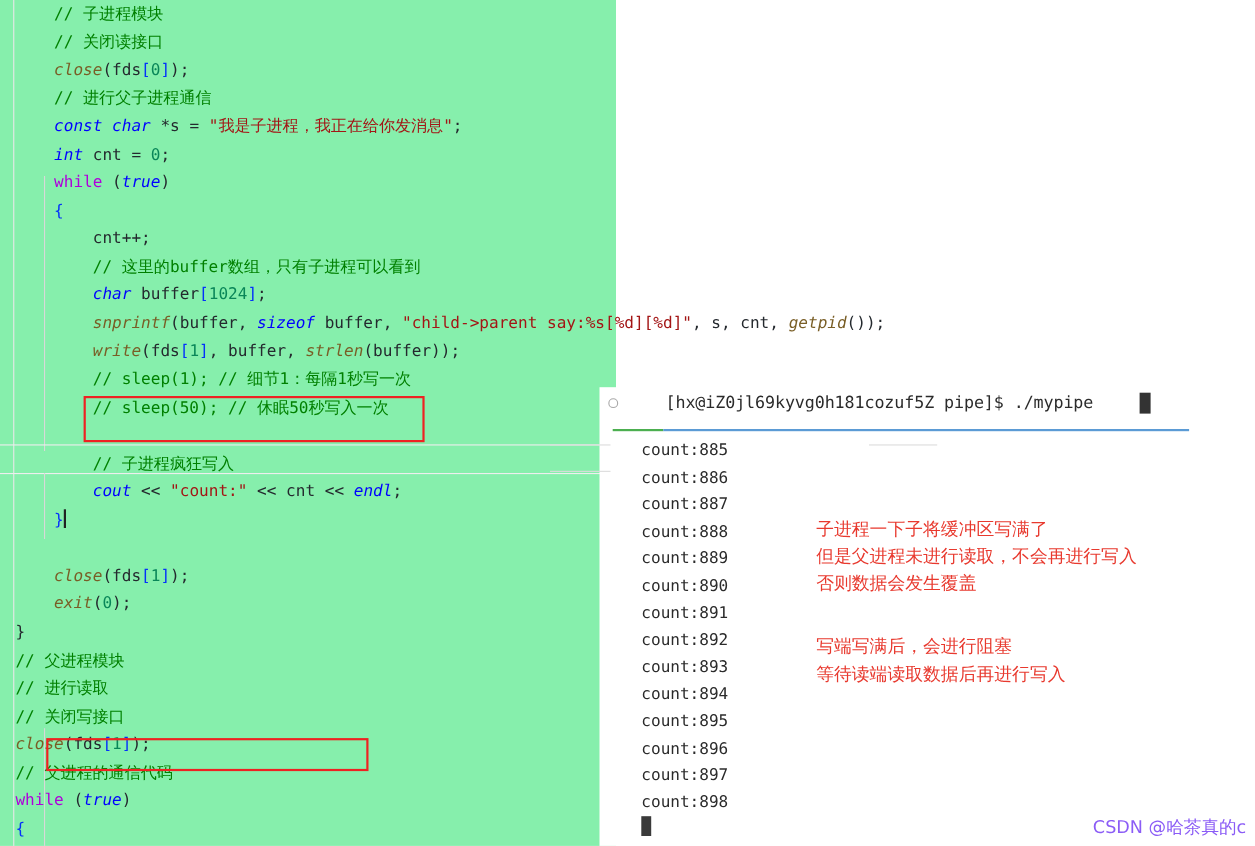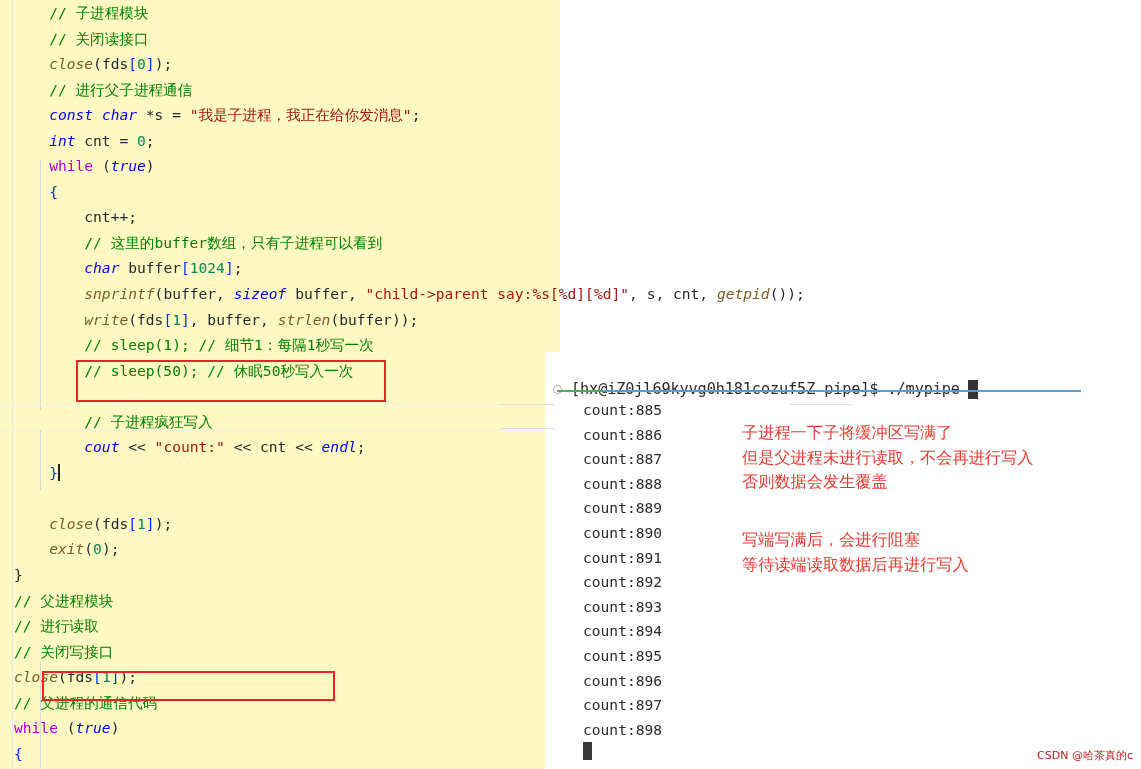--- a/index.html
+++ b/index.html
@@ -13,21 +13,21 @@
     position: relative;
     overflow: hidden;
     font-family: "DejaVu Sans Mono", "Liberation Mono", monospace;
   }
 
   
   #editor {
     position: absolute;
     left: 0; top: 0;
     width: 560px; height: 769px;
-    background: #fef9c3;
+    background: #86efac;
   }
   
   .gutter-rule {
     position: absolute;
     left: 12px; top: 0;
     width: 1px; height: 769px;
     background: #e8e8e8;
   }
   .indent-rule {
     position: absolute;
@@ -85,25 +85,26 @@
 
   
   #terminal {
     position: absolute;
     left: 545px; top: 352px;
     width: 596px; height: 417px;
     background: #ffffff;
   }
   .term-prompt-row {
     position: absolute;
-    left: 0; top: 23px;
+    left: 0; top: 0;
     height: 28px;
     display: flex;
     align-items: center;
     white-space: pre;
+    gap: 34px;
   }
   .circ {
     width: 9px; height: 9px;
     border: 1.3px solid #a8a8a8;
     border-radius: 50%;
     margin-left: 8px;
     margin-right: 9px;
     box-sizing: border-box;
     flex: none;
   }
@@ -157,29 +158,30 @@
   }
 
   
   .note {
     position: absolute;
     font-family: "DejaVu Sans", "Liberation Sans", sans-serif;
     font-size: 16.2px;
     line-height: 24.5px;
     color: #e8392e;
     white-space: pre;
+    margin-top: 48px;
   }
 
   
   #watermark {
     position: absolute;
     right: 8px; bottom: 6px;
     font-family: "DejaVu Sans", "Liberation Sans", sans-serif;
-    font-size: 11px;
-    color: #b91c1c;
+    font-size: 16px;
+    color: #8b5cf6;
     white-space: pre;
   }
 </style>
 </head>
 <body>
 
 <div id="editor">
   <div class="gutter-rule"></div>
   <div class="indent-rule" style="top:160px;height:250px;"></div>
   <div class="fold-hline" style="left:0;top:404px;width:560px;"></div>

